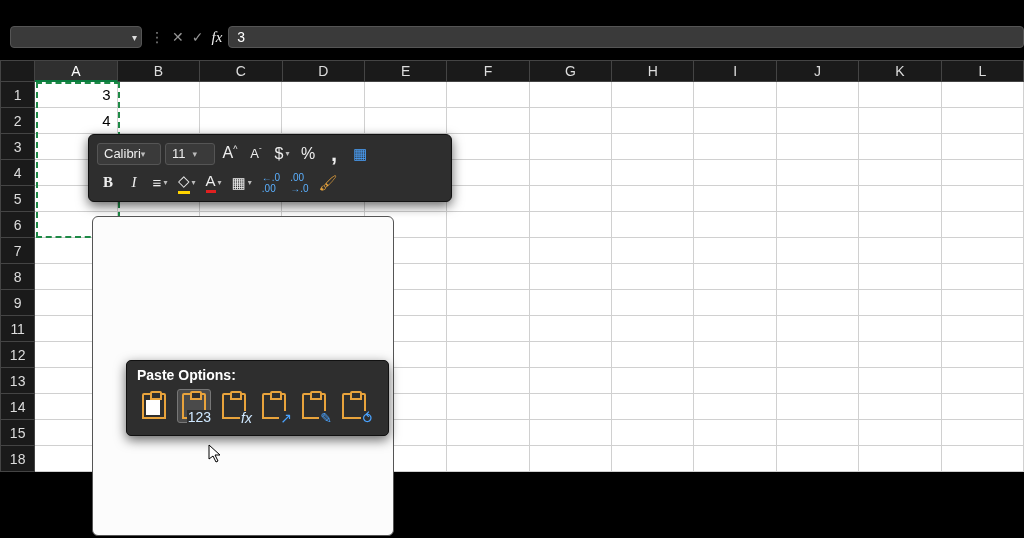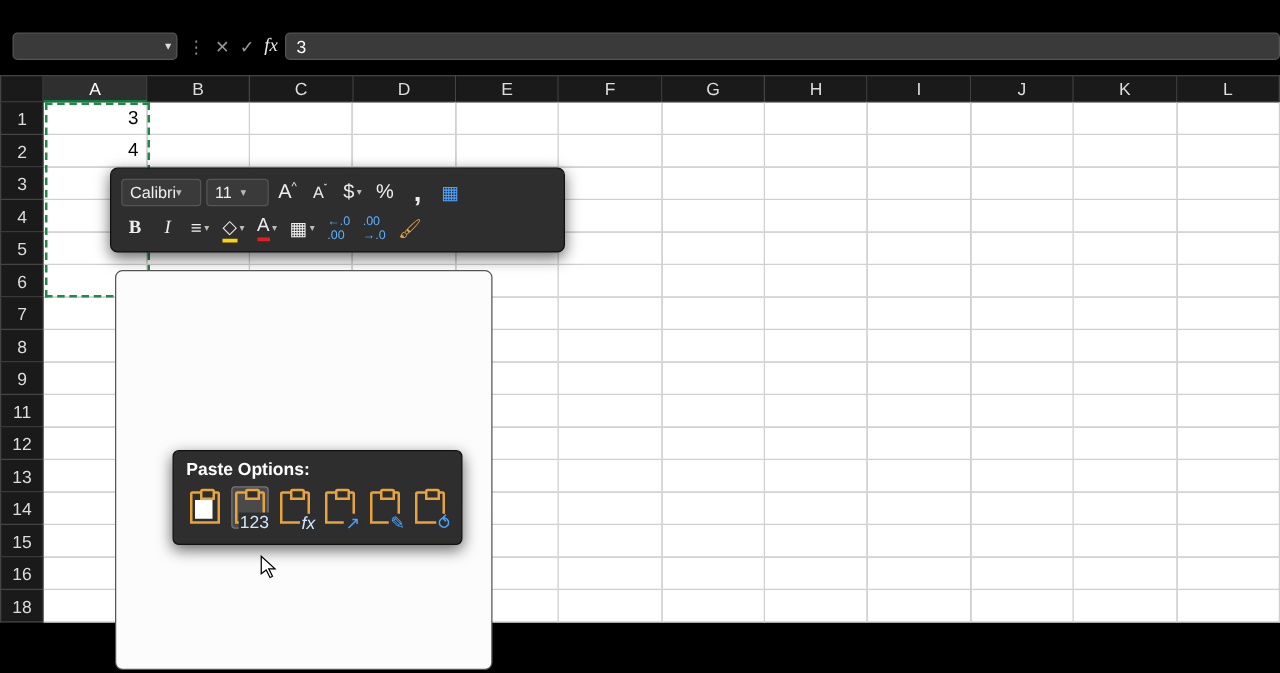--- a/index.html
+++ b/index.html
@@ -149,27 +149,26 @@
     width:302px; height:320px;
     background:#fcfcfc;
     border:1px solid #555;
     border-radius:6px;
   }
 
   
   .paste-pop {
     position:absolute;
     left:126px; top:360px;
-    width:232px; height:76px;
+    width:263px; height:76px;
     background:#2e2e2e;
     border:1px solid #111;
     border-radius:5px;
     box-shadow:0 4px 12px rgba(0,0,0,.6);
     padding:6px 10px 8px 10px;
-    margin-left:12px;
   }
   .paste-title { color:#fff; font-size:14px; font-weight:600; margin-bottom:6px; }
   .paste-row { display:flex; gap:6px; }
   .paste-btn {
     width:34px; height:34px;
     display:flex; align-items:center; justify-content:center;
     border-radius:3px;
     position:relative;
   }
   .paste-btn.hover { background:#4a4a4a; border:1px solid #777; }
@@ -449,35 +448,20 @@
       <div class="cell"></div>
       <div class="cell"></div>
       <div class="cell"></div>
       <div class="cell"></div>
       <div class="cell"></div>
       <div class="cell"></div>
       <div class="cell"></div>
       <div class="cell"></div>
     </div>
   <div class="row">
-      <div class="rowh">16</div>
-      <div class="cell"></div>
-      <div class="cell"></div>
-      <div class="cell"></div>
-      <div class="cell"></div>
-      <div class="cell"></div>
-      <div class="cell"></div>
-      <div class="cell"></div>
-      <div class="cell"></div>
-      <div class="cell"></div>
-      <div class="cell"></div>
-      <div class="cell"></div>
-      <div class="cell"></div>
-    </div>
-  <div class="row">
       <div class="rowh">18</div>
       <div class="cell"></div>
       <div class="cell"></div>
       <div class="cell"></div>
       <div class="cell"></div>
       <div class="cell"></div>
       <div class="cell"></div>
       <div class="cell"></div>
       <div class="cell"></div>
       <div class="cell"></div>

